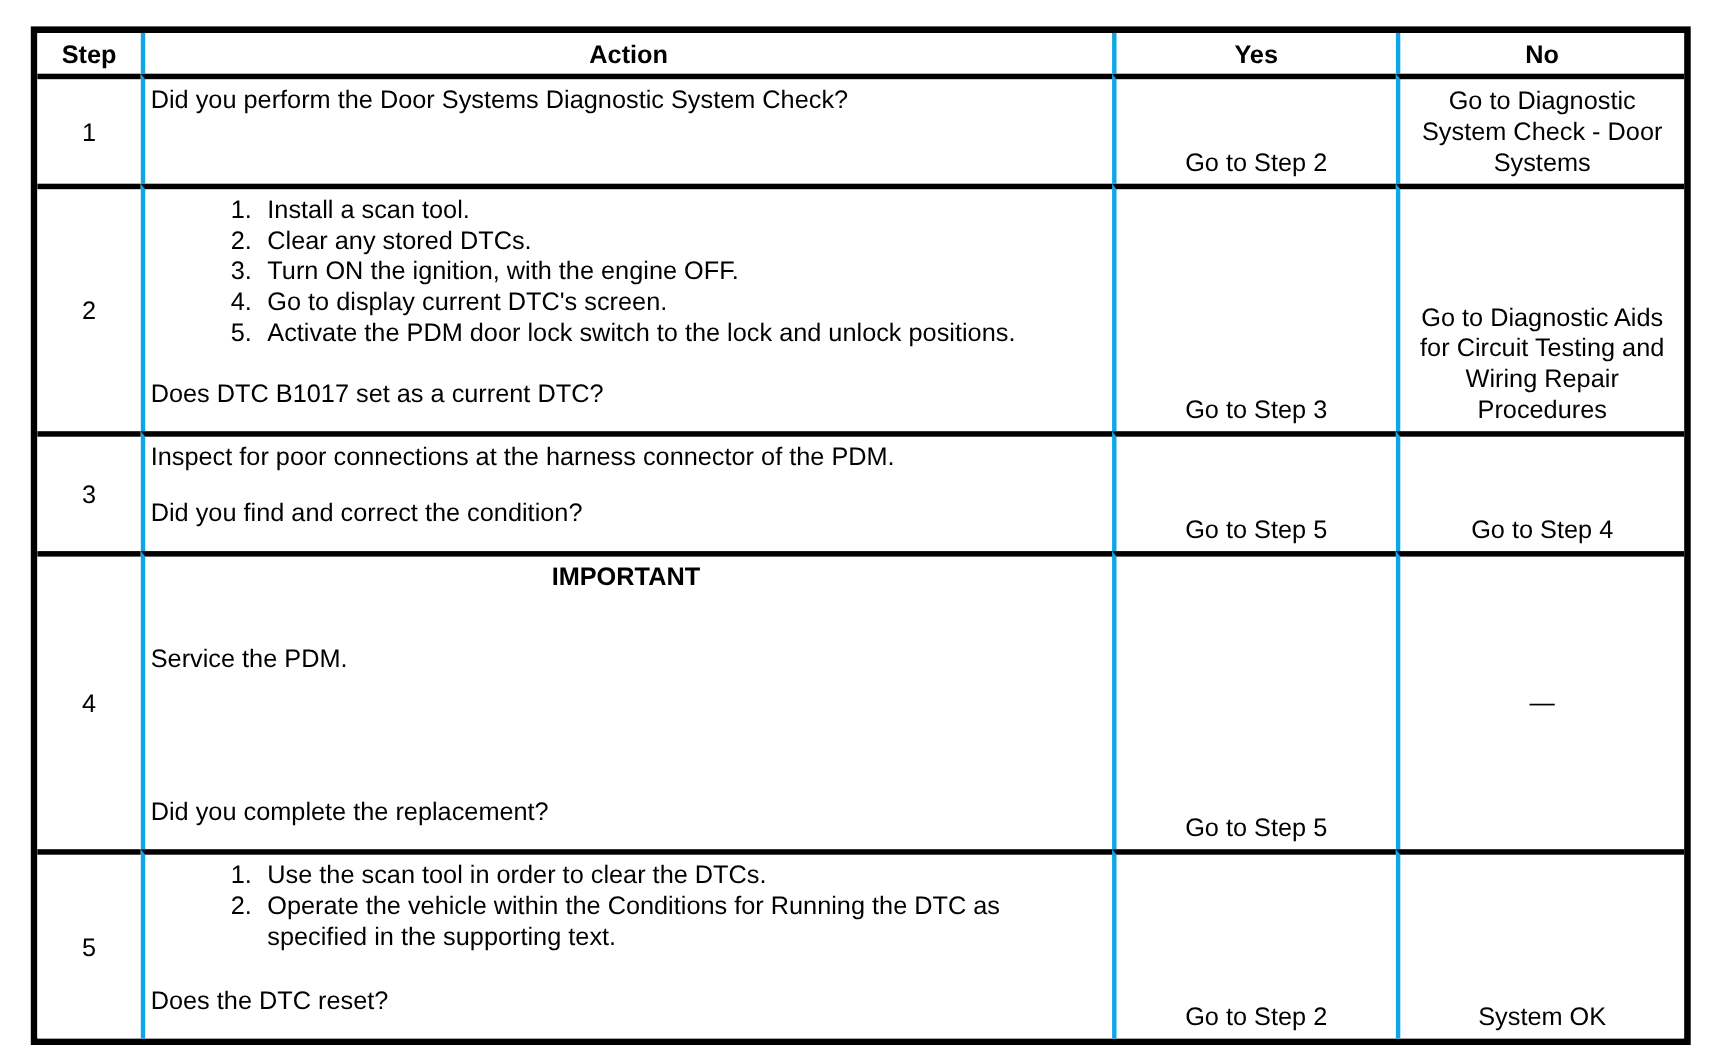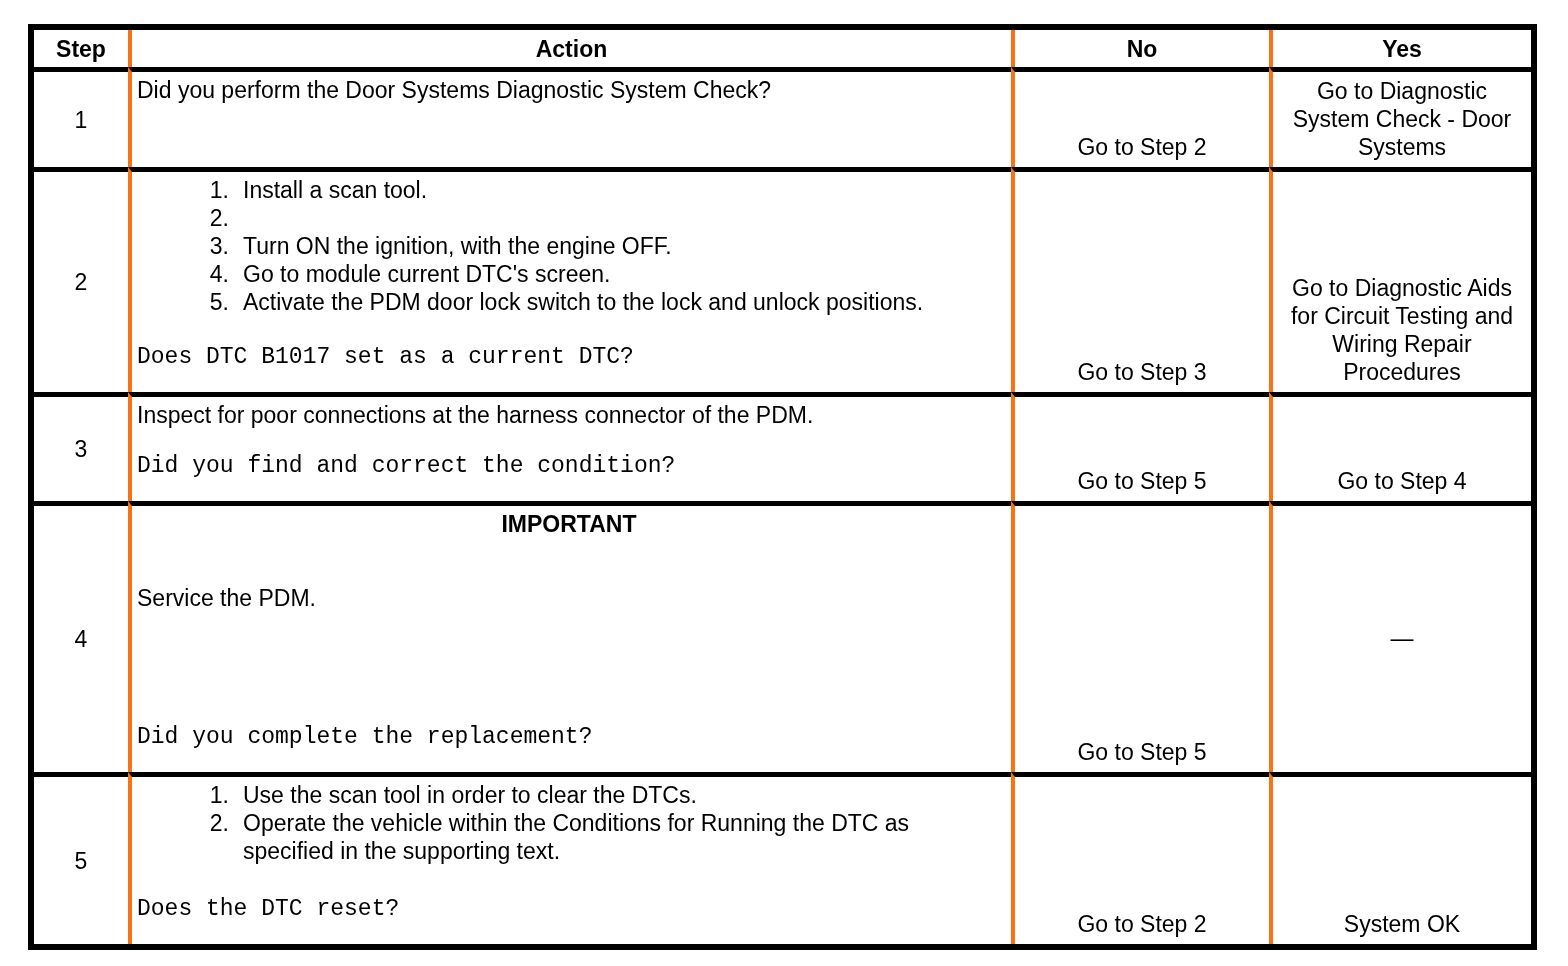--- a/index.html
+++ b/index.html
@@ -21,21 +21,21 @@
     position: absolute;
     left: 28px;
     top: 24px;
     display: grid;
     grid-template-columns: 94px 883px 258px 262px;
     grid-template-rows: 37px 100px 225px 109px 271px 172px;
     border: 6px solid #000000;
     background: #ffffff;
   }
   .cell {
-    border-left: 4px solid #f97316;
+    border-left: 4px solid #0ea5e9;
     border-top: 5px solid #000000;
     overflow: hidden;
     background: #ffffff;
   }
   
   .cell:nth-child(4n+1) { border-left: none; }
   .cell:nth-child(-n+4) { border-top: none; }
 
   .header-cell {
     font-weight: bold;
@@ -63,40 +63,40 @@
     text-align: center;
     padding: 4px 12px 6px;
   }
   .decision-cell.v-center { justify-content: center; }
 
   .action-list { display: flex; flex-direction: column; }
   .li { display: flex; }
   .num { flex: 0 0 auto; width: 92px; text-align: right; }
   .li-text { margin-left: 14px; }
 
-  .question { margin-top: auto; font-family: Liberation Mono, monospace; }
+  .question { margin-top: auto; }
   .bold { font-weight: bold; text-align: center; }
   .gap-top { margin-top: 46px; }
 </style>
 </head>
 <body>
 
 <div class="diag-table">
 
   <div class="cell header-cell">
     <span>Step</span>
   </div>
   <div class="cell header-cell">
     <span>Action</span>
   </div>
   <div class="cell header-cell">
-    <span>No</span>
+    <span>Yes</span>
   </div>
   <div class="cell header-cell">
-    <span>Yes</span>
+    <span>No</span>
   </div>
 
   <div class="cell step-cell">
     <span>1</span>
   </div>
   <div class="cell action-cell">
     <div>Did you perform the Door Systems Diagnostic System Check?</div>
   </div>
   <div class="cell decision-cell">
     <span>Go to Step 2</span>
@@ -109,28 +109,29 @@
     <span>2</span>
   </div>
   <div class="cell action-cell">
     <div class="action-list">
         <div class="li">
           <span class="num">1.</span>
           <span class="li-text">Install a scan tool.</span>
         </div>
         <div class="li">
           <span class="num">2.</span>
+          <span class="li-text">Clear any stored DTCs.</span>
         </div>
         <div class="li">
           <span class="num">3.</span>
           <span class="li-text">Turn ON the ignition, with the engine OFF.</span>
         </div>
         <div class="li">
           <span class="num">4.</span>
-          <span class="li-text">Go to module current DTC's screen.</span>
+          <span class="li-text">Go to display current DTC's screen.</span>
         </div>
         <div class="li">
           <span class="num">5.</span>
           <span class="li-text">Activate the PDM door lock switch to the lock and unlock positions.</span>
         </div>
       </div>
     <div class="question">Does DTC B1017 set as a current DTC?</div>
   </div>
   <div class="cell decision-cell">
     <span>Go to Step 3</span>

